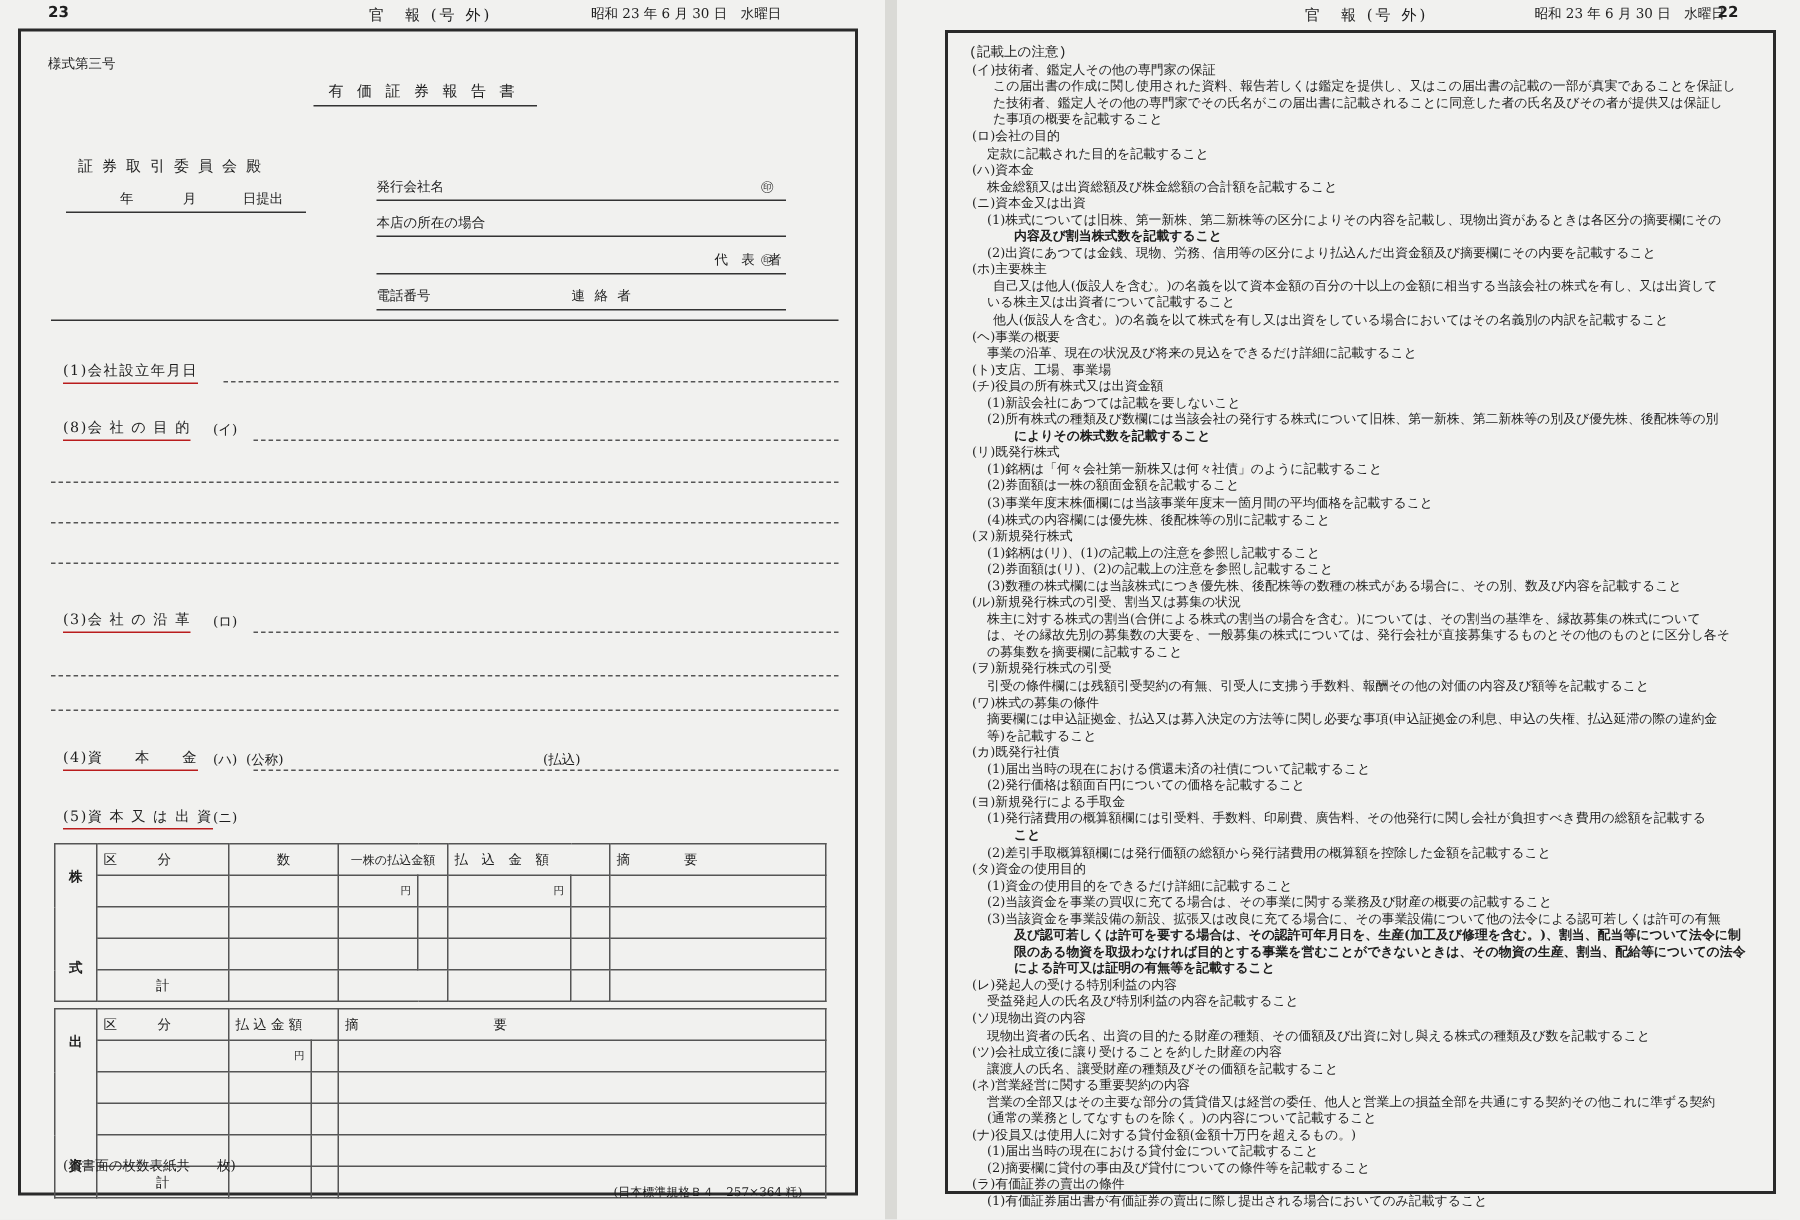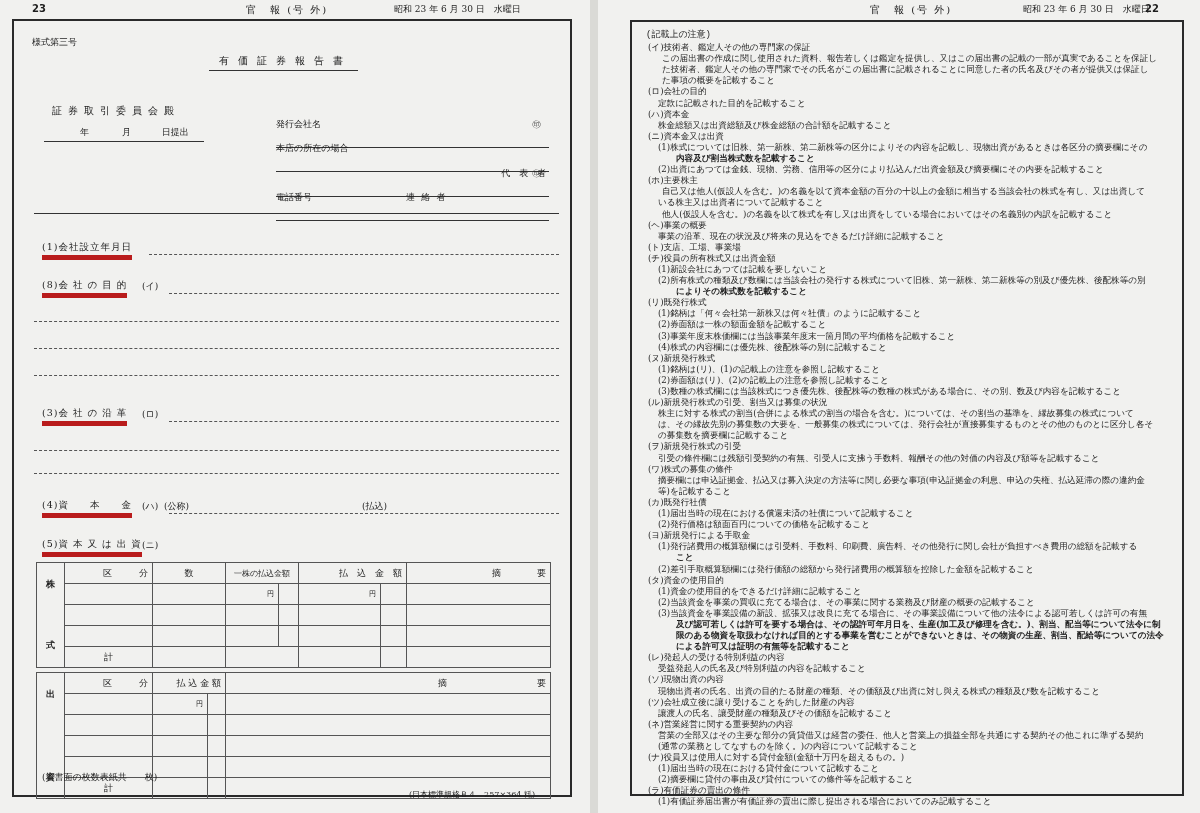--- a/index.html
+++ b/index.html
@@ -35,30 +35,30 @@
 
   
   .abs { position: absolute; white-space: nowrap; }
   .small { font-size: 9px; }
   .form-no { left: 18px; top: 15px; font-size: 9px; }
   .form-title { left: 195px; top: 33px; font-size: 10px; letter-spacing: 9px; border-bottom: 1px solid #333; padding: 0 6px 2px 10px; }
   .addressee { left: 38px; top: 83px; font-size: 10px; letter-spacing: 6px; }
   .submit-date { left: 30px; top: 105px; width: 160px; font-size: 9px; border-bottom: 1px solid #333; padding-bottom: 2px; }
   .submit-date span { display: inline-block; }
 
-  .co-line { left: 262px; width: 273px; border-bottom: 1px solid #333; font-size: 9px; padding-bottom: 16px; }
+  .co-line { left: 237px; width: 273px; border-bottom: 1px solid #333; font-size: 9px; padding-bottom: 2px; }
   .co-line .r { position: absolute; right: 8px; top: 0; }
 
   .hr { position: absolute; left: 20px; width: 525px; height: 1px; background: #333; }
-  .sec-label { font-size: 9.5px; border-bottom: 5px solid #b91c1c; padding-bottom: 1px; letter-spacing: 1px; }
+  .sec-label { font-size: 9.5px; border-bottom: 1px solid #b91c1c; padding-bottom: 1px; letter-spacing: 1px; }
   .dash { position: absolute; height: 0; border-top: 1px dashed #555; }
 
   
   table.capital { position: absolute; left: 22px; border-collapse: collapse; font-size: 9px; }
-  table.capital td { border: 1px solid #555; height: 21px; padding: 0 4px; vertical-align: middle; text-align: right; }
+  table.capital td { border: 1px solid #555; height: 21px; padding: 0 4px; vertical-align: middle; }
   table.capital td.side { width: 28px; text-align: center; font-weight: bold; }
   .yen { font-size: 7px; vertical-align: top; text-align: right; }
 
   
   .notes { position: absolute; left: 14px; top: 8px; width: 530px; font-size: 8.6px; line-height: 11.1px; }
   .notes .h0 { margin-bottom: 1px; font-size: 9px; font-family: Liberation Mono, monospace; }
   .notes .h { padding-left: 2px; }
   .notes .p { padding-left: 16px; }
   .notes .s { padding-left: 12px; }
   .notes .sc { padding-left: 30px; font-weight: bold; }

